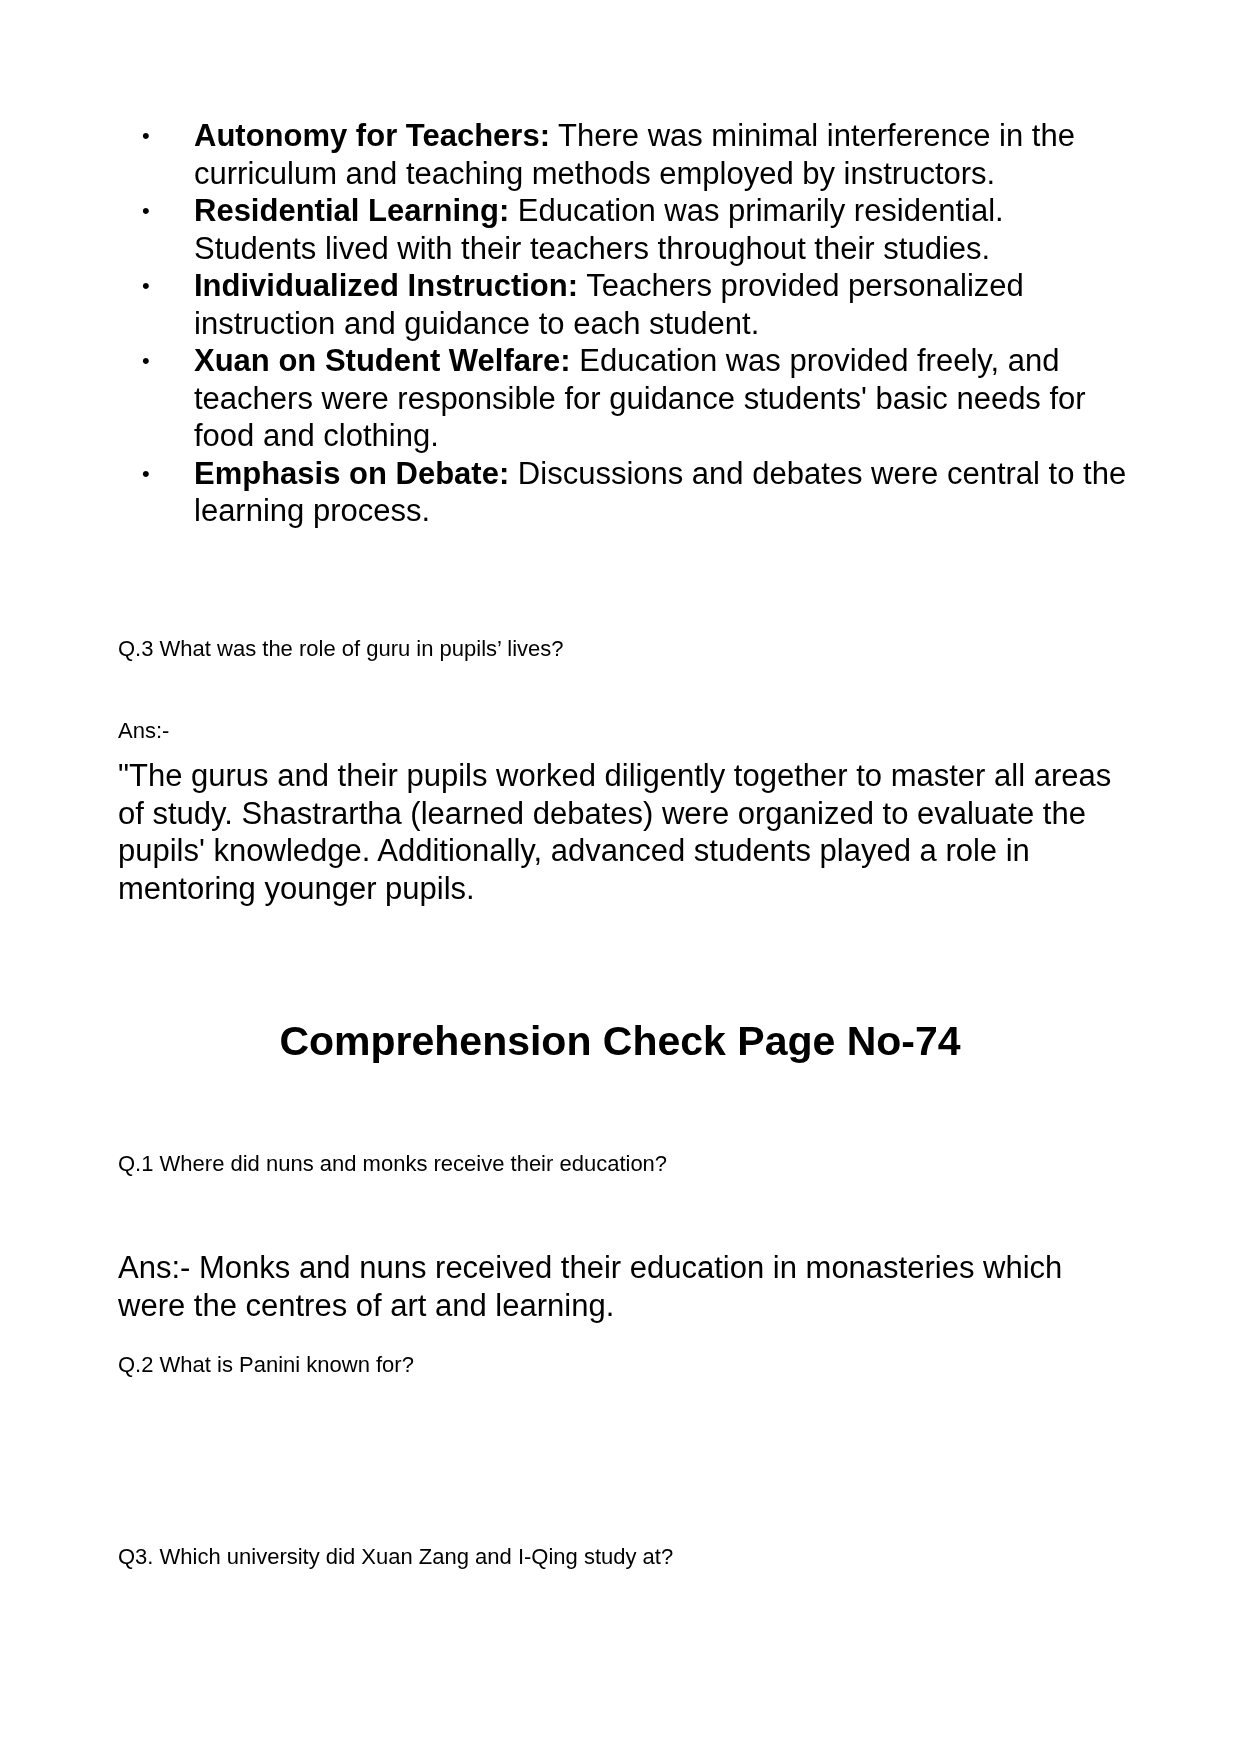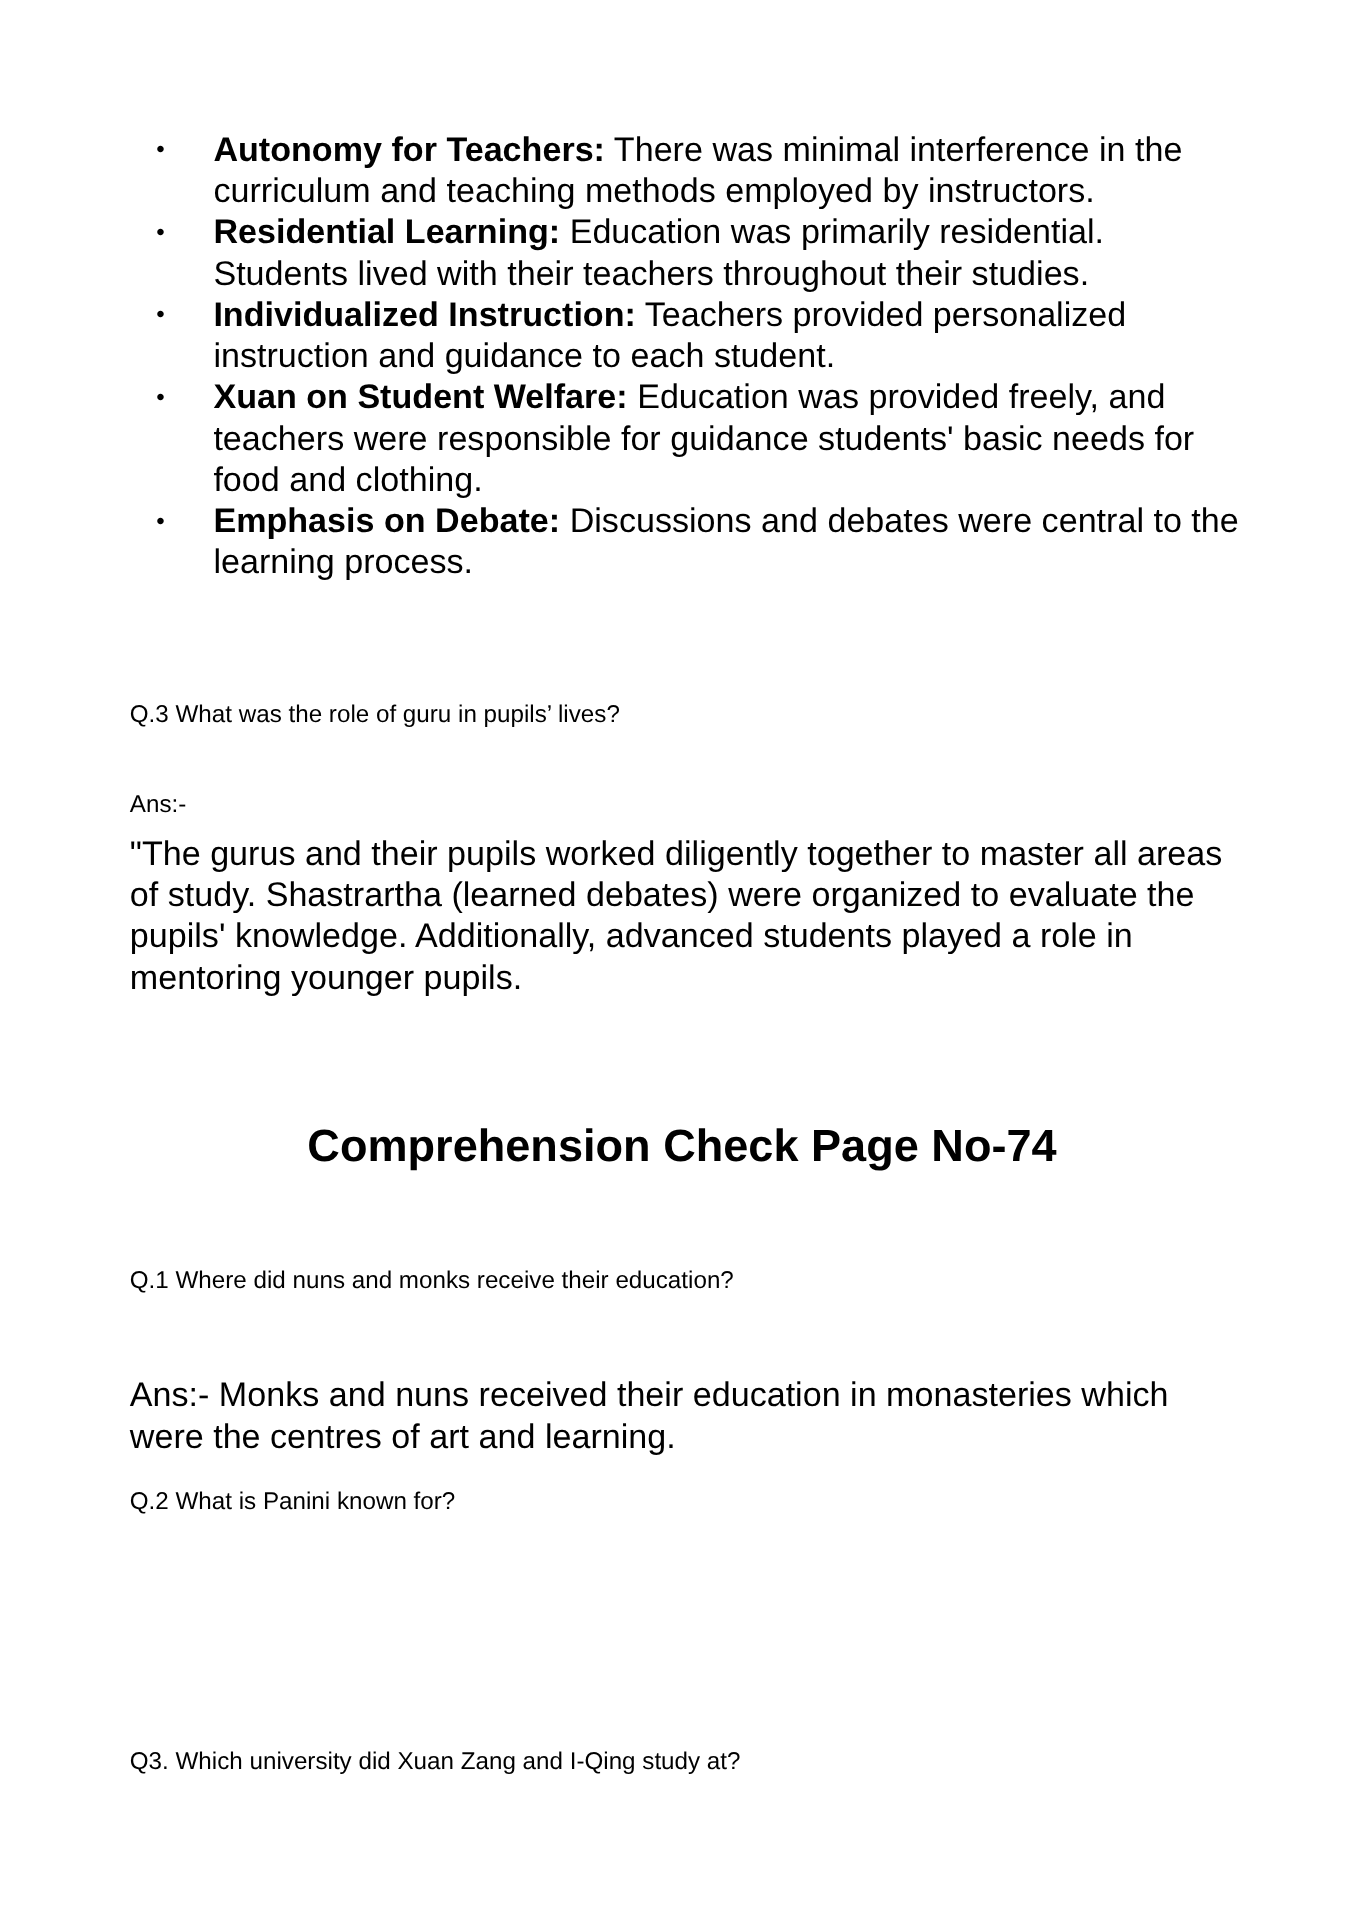--- a/index.html
+++ b/index.html
@@ -97,15 +97,15 @@
   <div class="q-heading" style="top:697px;margin-top:15px;">Ans:-</div>
   <div class="para" style="top:757px;">"The gurus and their pupils worked diligently together to master all areas of study. Shastrartha (learned debates) were organized to evaluate the pupils' knowledge. Additionally, advanced students played a role in mentoring younger pupils.</div>
 
   <div class="section-title">Comprehension Check Page No-74</div>
 
   <div class="q-heading" style="top:1145px;">Q.1 Where did nuns and monks receive their education?</div>
   <div class="para" style="top:1209px;margin-top:40px;">Ans:- Monks and nuns received their education in monasteries which were the centres of art and learning.</div>
 
   <div class="q-heading" style="top:1346px;">Q.2 What is Panini known for?</div>
 
-  <div class="q-heading" style="top:1582px;">Q3. Which university did Xuan Zang and I-Qing study at?</div>
+  <div class="q-heading" style="top:1538px;">Q3. Which university did Xuan Zang and I-Qing study at?</div>
 
 </div>
 
 </body></html>

